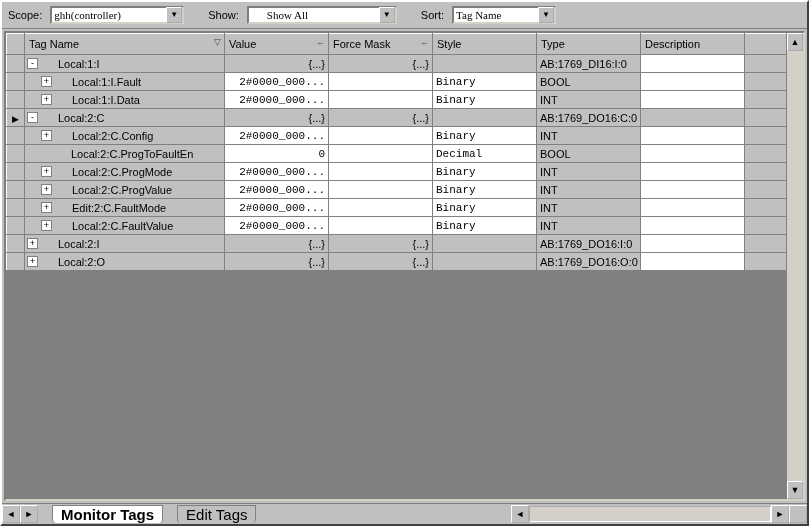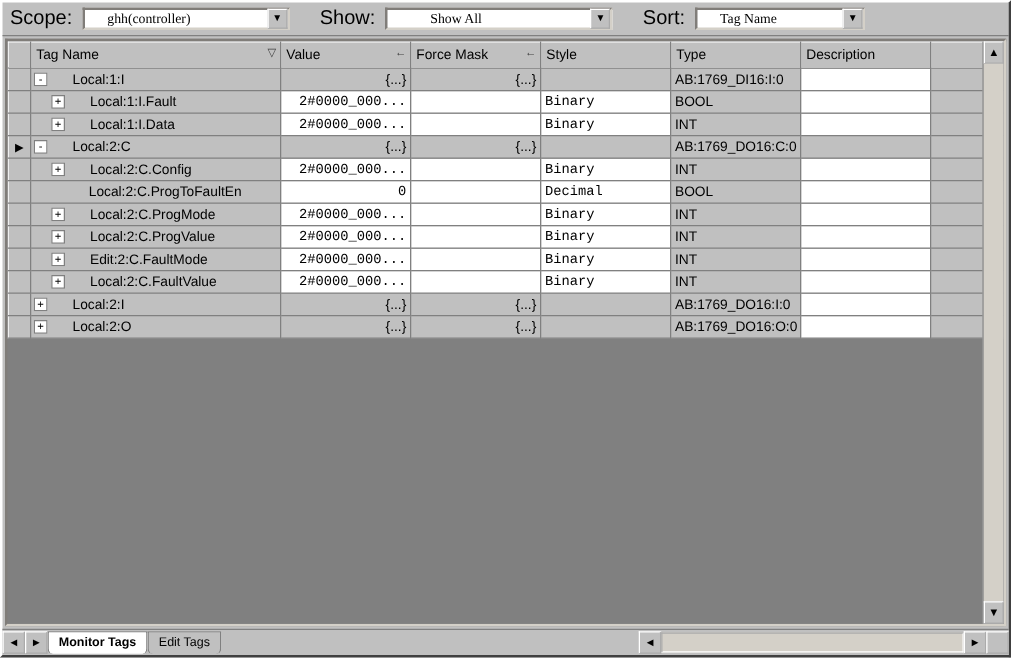--- a/index.html
+++ b/index.html
@@ -1,20 +1,20 @@
 <!DOCTYPE html>
 <html><head>
 <meta charset="utf-8">
 <style>
   html,body{margin:0;padding:0;font-family:"Microsoft Sans Serif","Tahoma",sans-serif;font-size:11px;color:#000;background:#c0c0c0;}
   .window{width:809px;height:526px;background:#c0c0c0;border:2px solid;border-color:#fff #404040 #404040 #fff;box-sizing:border-box;position:relative;display:flex;flex-direction:column;}
   .toolbar{display:flex;align-items:center;gap:6px;padding:4px 6px;border-bottom:1px solid #808080;}
-  .toolbar label{font-size:16px;margin-right:2px;}
+  .toolbar label{font-size:11px;margin-right:2px;}
   .combo{display:inline-flex;align-items:center;background:#fff;border:2px inset #d4d0c8;height:18px;box-sizing:border-box;}
-  .combo input{border:none;outline:none;font:11px "Microsoft Sans Serif";padding:0 18px;background:transparent;}
+  .combo input{border:none;outline:none;font:11px "Microsoft Sans Serif";padding:0 2px;background:transparent;}
   .combo .dd{width:14px;height:14px;background:#c0c0c0;border:1px outset #fff;display:flex;align-items:center;justify-content:center;font-size:8px;line-height:1;}
   .grid-wrap{flex:1;display:flex;flex-direction:column;border:2px inset #d4d0c8;margin:2px;background:#808080;overflow:hidden;}
   .grid-scroll{flex:1;overflow:hidden;background:#808080;position:relative;}
   table.grid{border-collapse:collapse;width:100%;background:#c0c0c0;table-layout:fixed;}
   table.grid th{background:#c0c0c0;border:1px solid;border-color:#fff #808080 #808080 #fff;font-weight:normal;text-align:left;padding:2px 4px;height:16px;position:relative;font-size:11px;}
   table.grid th .sort-mark{position:absolute;right:3px;top:3px;font-size:9px;color:#404040;}
   col.c-rowhdr{width:18px;}
   col.c-name{width:200px;}
   col.c-value{width:104px;}
   col.c-force{width:104px;}
@@ -29,21 +29,21 @@
   td.val{text-align:right;}
   td.name{padding-left:0;}
   .tree{display:flex;align-items:center;height:17px;}
   .ind{display:inline-block;width:14px;height:17px;position:relative;flex:0 0 14px;}
   .exp{width:9px;height:9px;border:1px solid #808080;background:#fff;display:inline-flex;align-items:center;justify-content:center;font-size:9px;line-height:1;cursor:pointer;margin:0 2px;flex:0 0 9px;}
   .lbl{padding-left:2px;margin-left:16px;}
   .row-sel td{background:#c0c0c0!important;}
   .row-sel td.rowhdr::before{content:"▶";font-size:9px;}
   .tabs-row{display:flex;align-items:center;height:20px;border-top:1px solid #808080;background:#c0c0c0;}
   .hscroll-btn{width:16px;height:16px;background:#c0c0c0;border:1px outset #fff;display:flex;align-items:center;justify-content:center;font-size:9px;}
-  .tab{display:inline-flex;align-items:center;padding:1px 8px;border:1px solid #808080;border-bottom:none;border-radius:0 0 4px 4px;background:#c0c0c0;margin-left:0;font-size:10px;height:15px;}
+  .tab{display:inline-flex;align-items:center;padding:1px 8px;border:1px solid #808080;border-bottom:none;border-radius:0 0 4px 4px;background:#c0c0c0;margin-left:14px;font-size:15px;height:15px;}
   .tab.active{background:#fff;font-weight:bold;}
   .tabs-row .spacer{flex:1;}
   .vscroll{position:absolute;right:0;top:0;bottom:0;width:16px;background:#c0c0c0;border-left:1px solid #808080;display:flex;flex-direction:column;}
   .vscroll .btn{height:16px;background:#c0c0c0;border:1px outset #fff;display:flex;align-items:center;justify-content:center;font-size:9px;}
   .vscroll .track{flex:1;background:#d4d0c8;}
   .below-rows{background:#808080;height:300px;}
 </style>
 </head>
 <body>
 

